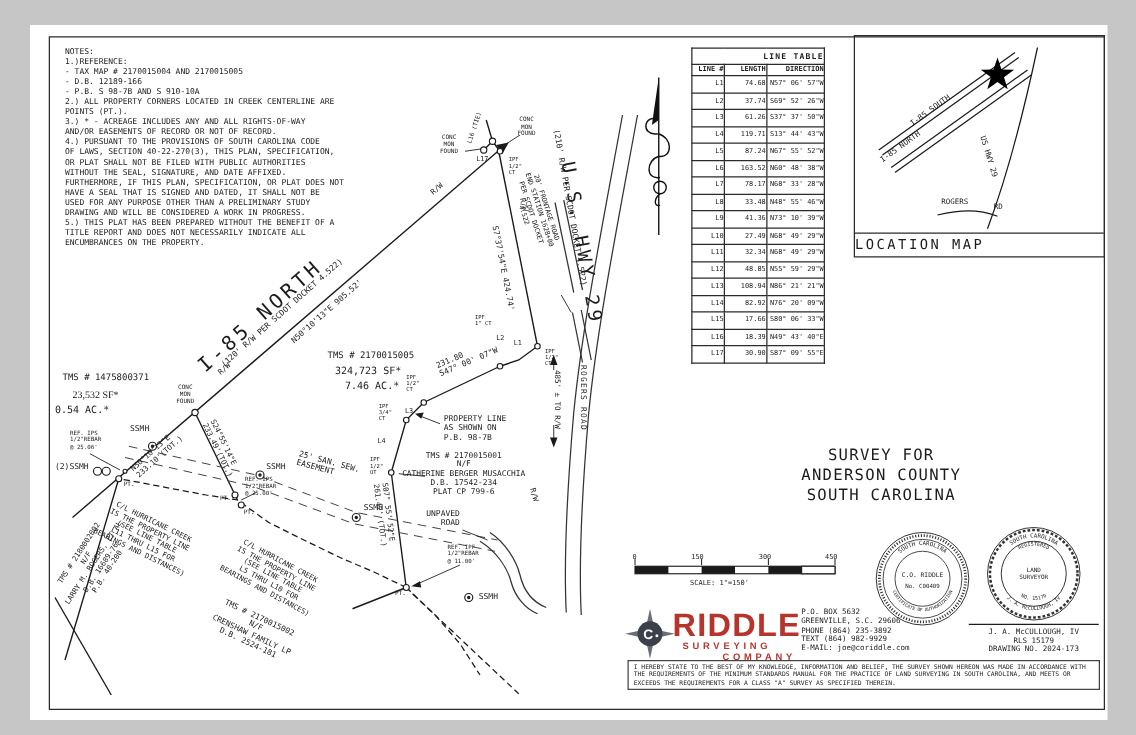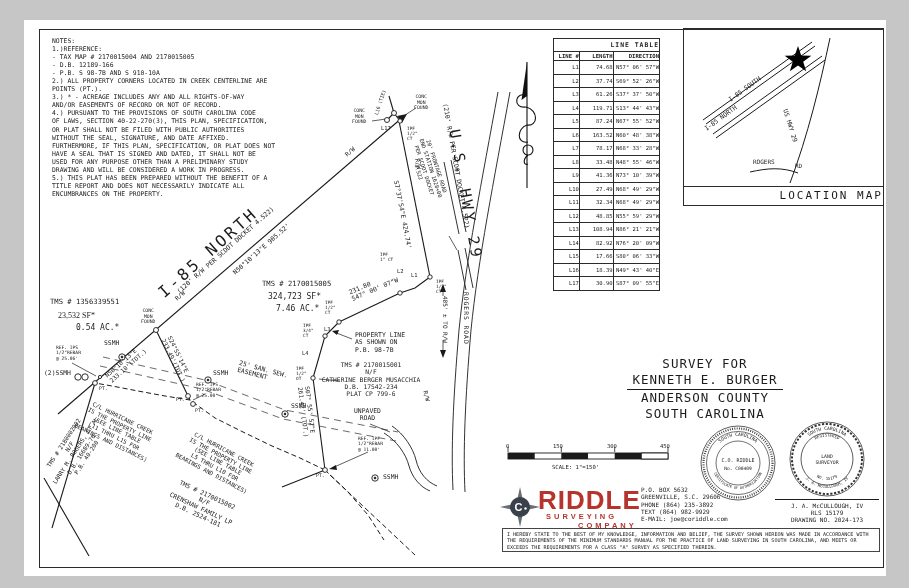--- a/index.html
+++ b/index.html
@@ -17,21 +17,21 @@
   
   #ltbl{position:absolute;left:553px;top:38px;width:107px;border-collapse:collapse;
         background:#fff;}
   #ltbl th,#ltbl td{border:0.8px solid #2b2b2b;color:#1c1c1c;text-align:right;padding:1px 0;}
   #ltbl .tt{font-size:6.4px;letter-spacing:1px;padding:2px 0;}
   #ltbl .hd{font-size:5.6px;}
   #ltbl td{font-size:5.5px;height:10.5px;}
   
   #locmap{position:absolute;left:683px;top:28px;width:199px;height:176px;border:1px solid #2b2b2b;}
   #locmap .band{position:absolute;left:0;bottom:0;width:100%;height:18px;border-top:1px solid #2b2b2b;
-        font-size:11px;letter-spacing:2px;text-align:right;line-height:18px;color:#1c1c1c;}
+        font-size:11px;letter-spacing:2px;text-align:left;line-height:18px;color:#1c1c1c;}
   
   #tblock{position:absolute;left:615px;top:324px;width:180px;text-align:center;color:#1c1c1c;margin-top:32px;}
   #tblock div{font-size:12.5px;letter-spacing:1px;line-height:16px;}
   #tblock .und{border-bottom:1px solid #1c1c1c;display:inline-block;padding:0 6px 1px 6px;}
   
   #brand{position:absolute;left:538px;top:485px;font-family:"Liberation Sans",sans-serif;
          font-weight:bold;font-size:26px;letter-spacing:1px;}
   #brandsub1{position:absolute;left:546px;top:512px;font-family:"Liberation Sans",sans-serif;
          font-weight:bold;font-size:7.5px;letter-spacing:3px;}
   #brandsub2{position:absolute;left:546px;top:521px;font-family:"Liberation Sans",sans-serif;
@@ -341,41 +341,41 @@
 END STATION 1628+00
 PER SCDOT DOCKET
 4.522</div>
 <div class="lbl" style="left:348px;top:290px;font-size:6.4px;transform:rotate(-23deg);">231.80
 S47° 00' 07"W</div>
 <div class="lbl" style="left:310px;top:386px;font-size:6px;transform:rotate(83deg);">S07° 55' 52"E
 261.42' (TOT.)</div>
 <div class="lbl" style="left:470px;top:292px;font-size:6.3px;letter-spacing:1px;transform:rotate(90deg);">ROGERS ROAD</div>
 <div class="lbl" style="left:448px;top:296px;font-size:6px;transform:rotate(90deg);">485' ± TO R/W</div>
 <div class="lbl" style="left:428px;top:390px;font-size:6px;transform:rotate(75deg);">R/W</div>
-<div class="lbl ctr" style="left:354px;top:408px;font-size:6.4px;">UNPAVED
+<div class="lbl ctr" style="left:341px;top:408px;font-size:6.4px;text-align:right;">UNPAVED
 ROAD</div>
 <div class="lbl" style="left:355px;top:332px;font-size:6.4px;">PROPERTY LINE
 AS SHOWN ON
 P.B. 98-7B</div>
 <div class="lbl" style="left:240px;top:360px;font-size:6.4px;transform:rotate(15deg);">25' SAN. SEW.
 EASEMENT</div>
 <div class="lbl ctr" style="left:88px;top:398px;font-size:5.8px;transform:rotate(26deg);">C/L HURRICANE CREEK
 IS THE PROPERTY LINE
 (SEE LINE TABLE
 L11 THRU L15 FOR
 BEARINGS AND DISTANCES)</div>
 <div class="lbl ctr" style="left:190px;top:428px;font-size:5.8px;transform:rotate(28deg);">C/L HURRICANE CREEK
 IS THE PROPERTY LINE
 (SEE LINE TABLE
 L5 THRU L10 FOR
 BEARINGS AND DISTANCES)</div>
 
-<div class="lbl" style="left:50px;top:298px;font-size:7.2px;">TMS # 1356339551</div>
+<div class="lbl" style="left:50px;top:298px;font-size:7.2px;">TMS # 1475800371</div>
 <div class="lbl" style="left:58px;top:311px;font-size:8px;font-family:Liberation Serif, serif;">23,532 SF*</div>
-<div class="lbl" style="left:76px;top:323px;font-size:8px;text-align:right;">0.54 AC.*</div>
+<div class="lbl" style="left:44px;top:323px;font-size:8px;text-align:right;">0.54 AC.*</div>
 <div class="lbl" style="left:262px;top:280px;font-size:7.2px;">TMS # 2170015005</div>
 <div class="lbl" style="left:268px;top:292px;font-size:8px;">324,723 SF*</div>
 <div class="lbl" style="left:276px;top:304px;font-size:8px;">7.46 AC.*</div>
 <div class="lbl ctr" style="left:305px;top:361px;font-size:6.3px;width:132px;">TMS # 2170015001
 N/F
 CATHERINE BERGER MUSACCHIA
 D.B. 17542-234
 PLAT CP 799-6</div>
 <div class="lbl ctr" style="left:178px;top:477px;font-size:6.3px;transform:rotate(25deg);">TMS # 2170015002
 N/F
@@ -433,21 +433,20 @@
 <div class="lbl" style="left:316px;top:473px;font-size:4.8px;">PT.</div>
 <div class="lbl" style="left:411px;top:272px;font-size:5.4px;">L1</div>
 <div class="lbl" style="left:397px;top:268px;font-size:5.4px;">L2</div>
 <div class="lbl" style="left:324px;top:326px;font-size:5.4px;">L3</div>
 <div class="lbl" style="left:302px;top:350px;font-size:5.4px;">L4</div>
 <div class="lbl" style="left:374px;top:114px;font-size:4.8px;transform:rotate(-72deg);">L16 (TIE)</div>
 <div class="lbl" style="left:381px;top:125px;font-size:5.4px;">L17</div>
 
 <div id="tblock">
   <div>SURVEY FOR</div>
-  <div><span class="und">KENNETH E. BURGER</span></div>
   <div>ANDERSON COUNTY</div>
   <div>SOUTH CAROLINA</div>
 </div>
 
 <span class="stick" style="left:506px;">0</span>
 <span class="stick" style="left:553px;">150</span>
 <span class="stick" style="left:607px;">300</span>
 <span class="stick" style="left:660px;">450</span>
 <div id="scalelbl">SCALE:  1"=150'</div>
 

